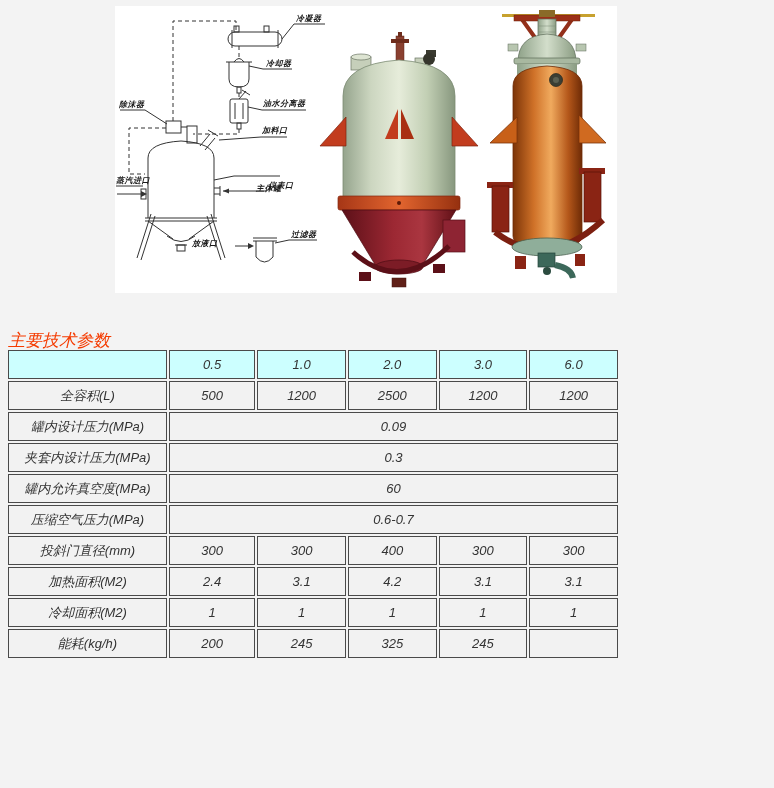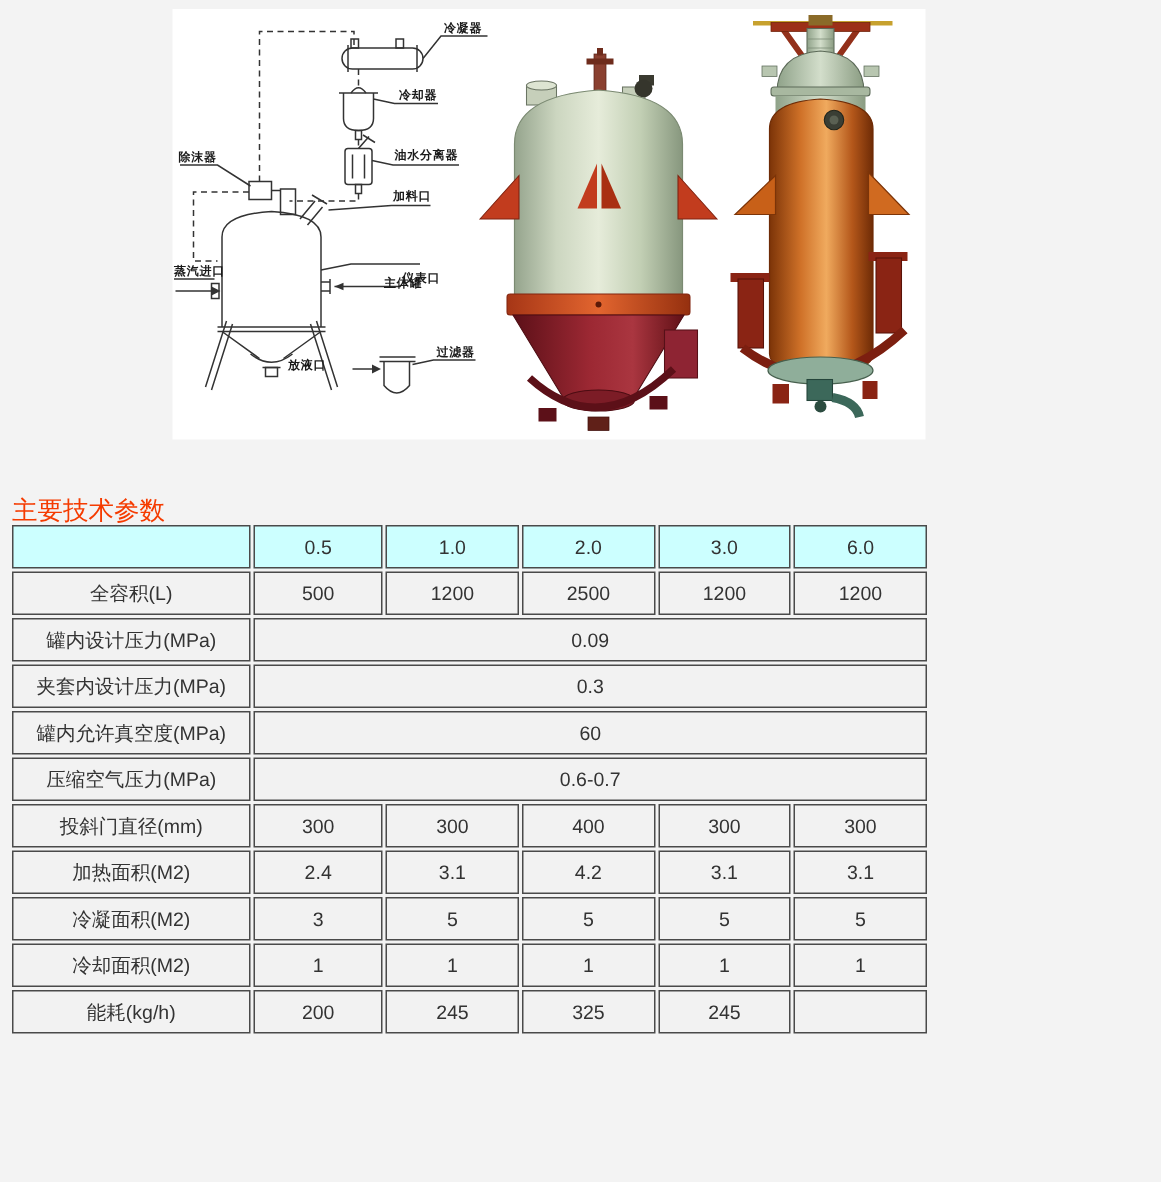--- a/index.html
+++ b/index.html
@@ -9,21 +9,21 @@
     --cell-bg:#f2f2f2;
     --border-color:#4a4a4a;
   }
   html,body{margin:0;padding:0;}
   body{
     width:774px;height:788px;
     background:var(--page-bg);
     font-family:"Liberation Sans","DejaVu Sans",sans-serif;
     color:#333;
   }
-  .page{position:relative;width:620px;height:788px;overflow:hidden;}
+  .page{position:relative;width:620px;height:788px;overflow:hidden;font-style:italic;}
 
   
   .panel{position:absolute;left:115px;top:6px;width:502px;height:287px;background:#ffffff;}
   .panel svg{position:absolute;left:0;top:0;}
   .dlabel{
     position:absolute;font-size:8px;line-height:1;color:#1a1a1a;
     white-space:nowrap;font-weight:bold;letter-spacing:0.5px;
   }
   #lbl-condenser{left:181px;top:9px;}
   #lbl-cooler{left:151px;top:54px;}
@@ -295,28 +295,20 @@
         </tr>
         <tr>
           <th>加热面积(M2)</th>
           <td>2.4</td>
           <td>3.1</td>
           <td>4.2</td>
           <td>3.1</td>
           <td>3.1</td>
         </tr>
         <tr>
-          <th>冷凝面积(M2)</th>
-          <td>3</td>
-          <td>5</td>
-          <td>5</td>
-          <td>5</td>
-          <td>5</td>
-        </tr>
-        <tr>
           <th>冷却面积(M2)</th>
           <td>1</td>
           <td>1</td>
           <td>1</td>
           <td>1</td>
           <td>1</td>
         </tr>
         <tr>
           <th>能耗(kg/h)</th>
           <td>200</td>

